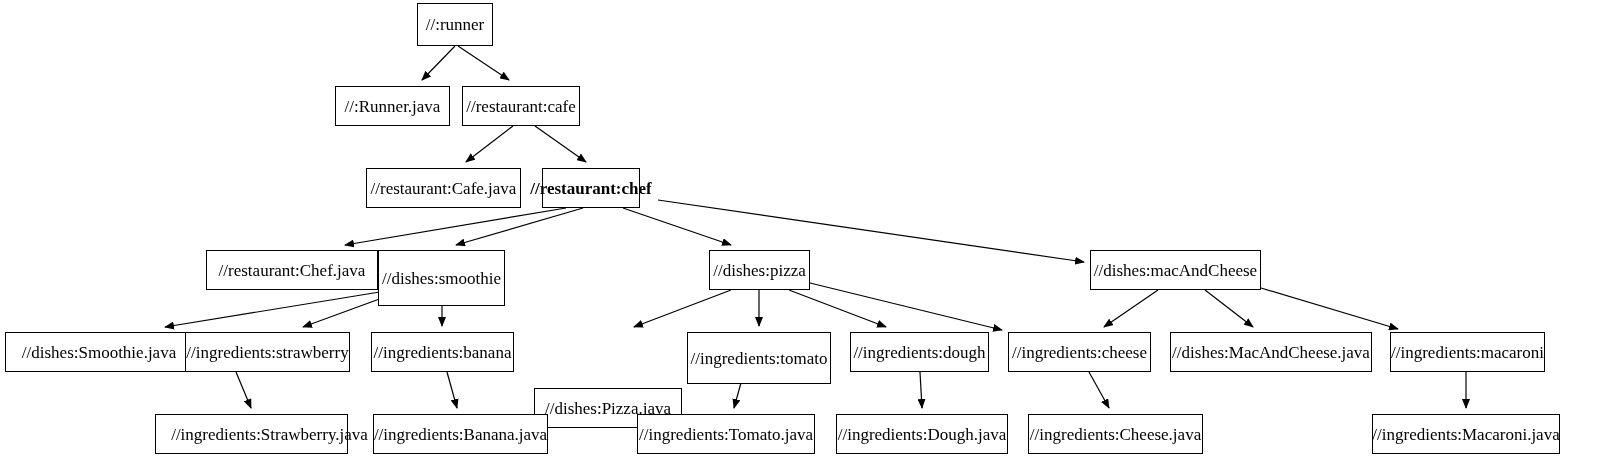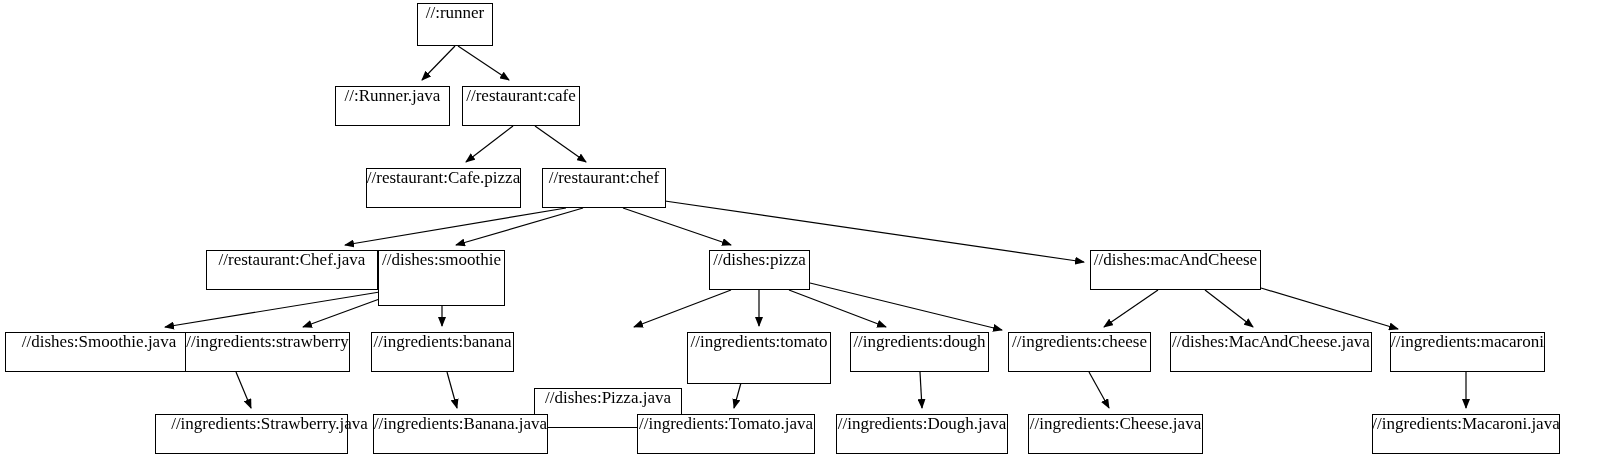--- a/index.html
+++ b/index.html
@@ -22,20 +22,21 @@
     width: 1600px;
     height: 468px;
     pointer-events: none;
   }
   .node {
     position: absolute;
     box-sizing: border-box;
     border: 1px solid #000000;
     background: #ffffff;
     display: flex;
+    align-items: center;
     justify-content: center;
     white-space: nowrap;
     color: #000000;
     font-size: 17px;
     line-height: 1;
     letter-spacing: 0px;
   }
   .node-label {
     display: block;
     padding: 0 2px;
@@ -82,23 +83,23 @@
       <div class="node" style="left: 417px; top: 3px; width: 76px; height: 43px; background: rgb(255, 255, 255); border-color: rgb(0, 0, 0);">
         <span class="node-label">//:runner</span>
       </div>
       <div class="node" style="left: 335px; top: 86px; width: 115px; height: 40px; background: rgb(255, 255, 255); border-color: rgb(0, 0, 0);">
         <span class="node-label">//:Runner.java</span>
       </div>
       <div class="node" style="left: 462px; top: 86px; width: 118px; height: 40px; background: rgb(255, 255, 255); border-color: rgb(0, 0, 0);">
         <span class="node-label">//restaurant:cafe</span>
       </div>
       <div class="node" style="left: 366px; top: 168px; width: 155px; height: 40px; background: rgb(255, 255, 255); border-color: rgb(0, 0, 0);">
-        <span class="node-label">//restaurant:Cafe.pizza</span>
+        <span class="node-label">//restaurant:Cafe.java</span>
       </div>
-      <div class="node" style="left: 542px; top: 168px; width: 124px; height: 40px; background: rgb(255, 255, 255); border-color: rgb(0, 0, 0);">
+      <div class="node" style="left: 542px; top: 168px; width: 98px; height: 40px; background: rgb(255, 255, 255); border-color: rgb(0, 0, 0); font-weight: bold;">
         <span class="node-label">//restaurant:chef</span>
       </div>
       <div class="node" style="left: 206px; top: 250px; width: 172px; height: 40px; background: rgb(255, 255, 255); border-color: rgb(0, 0, 0);">
         <span class="node-label">//restaurant:Chef.java</span>
       </div>
       <div class="node" style="left: 378px; top: 250px; width: 127px; height: 56px; background: rgb(255, 255, 255); border-color: rgb(0, 0, 0);">
         <span class="node-label">//dishes:smoothie</span>
       </div>
       <div class="node" style="left: 709px; top: 250px; width: 101px; height: 40px; background: rgb(255, 255, 255); border-color: rgb(0, 0, 0);">
         <span class="node-label">//dishes:pizza</span>

